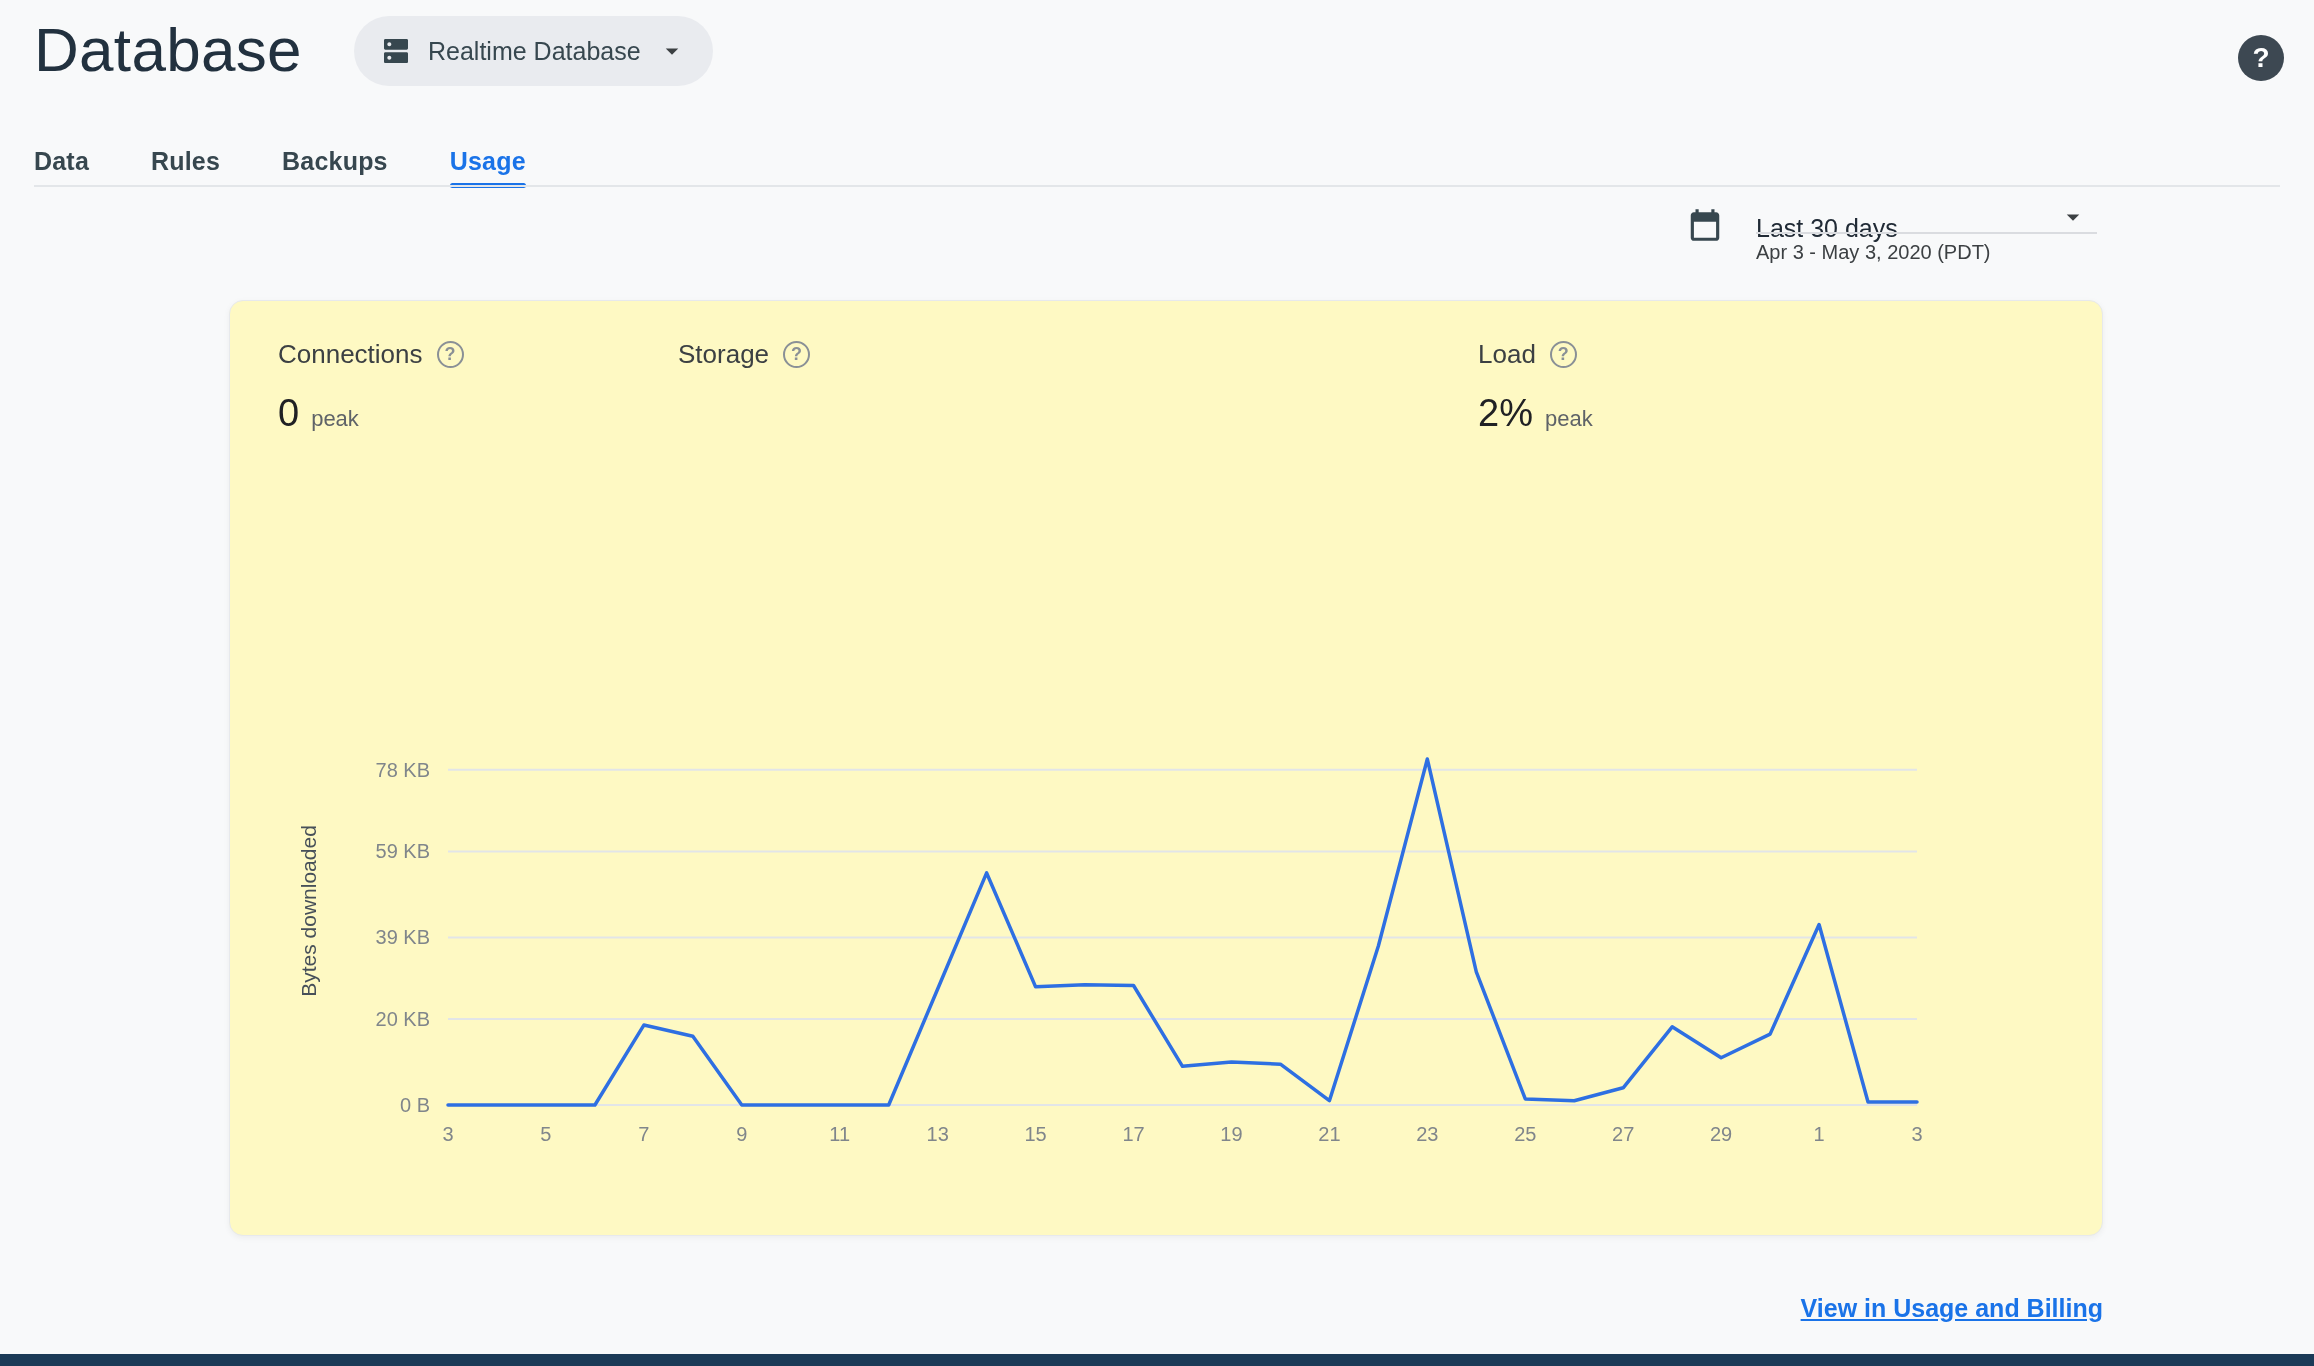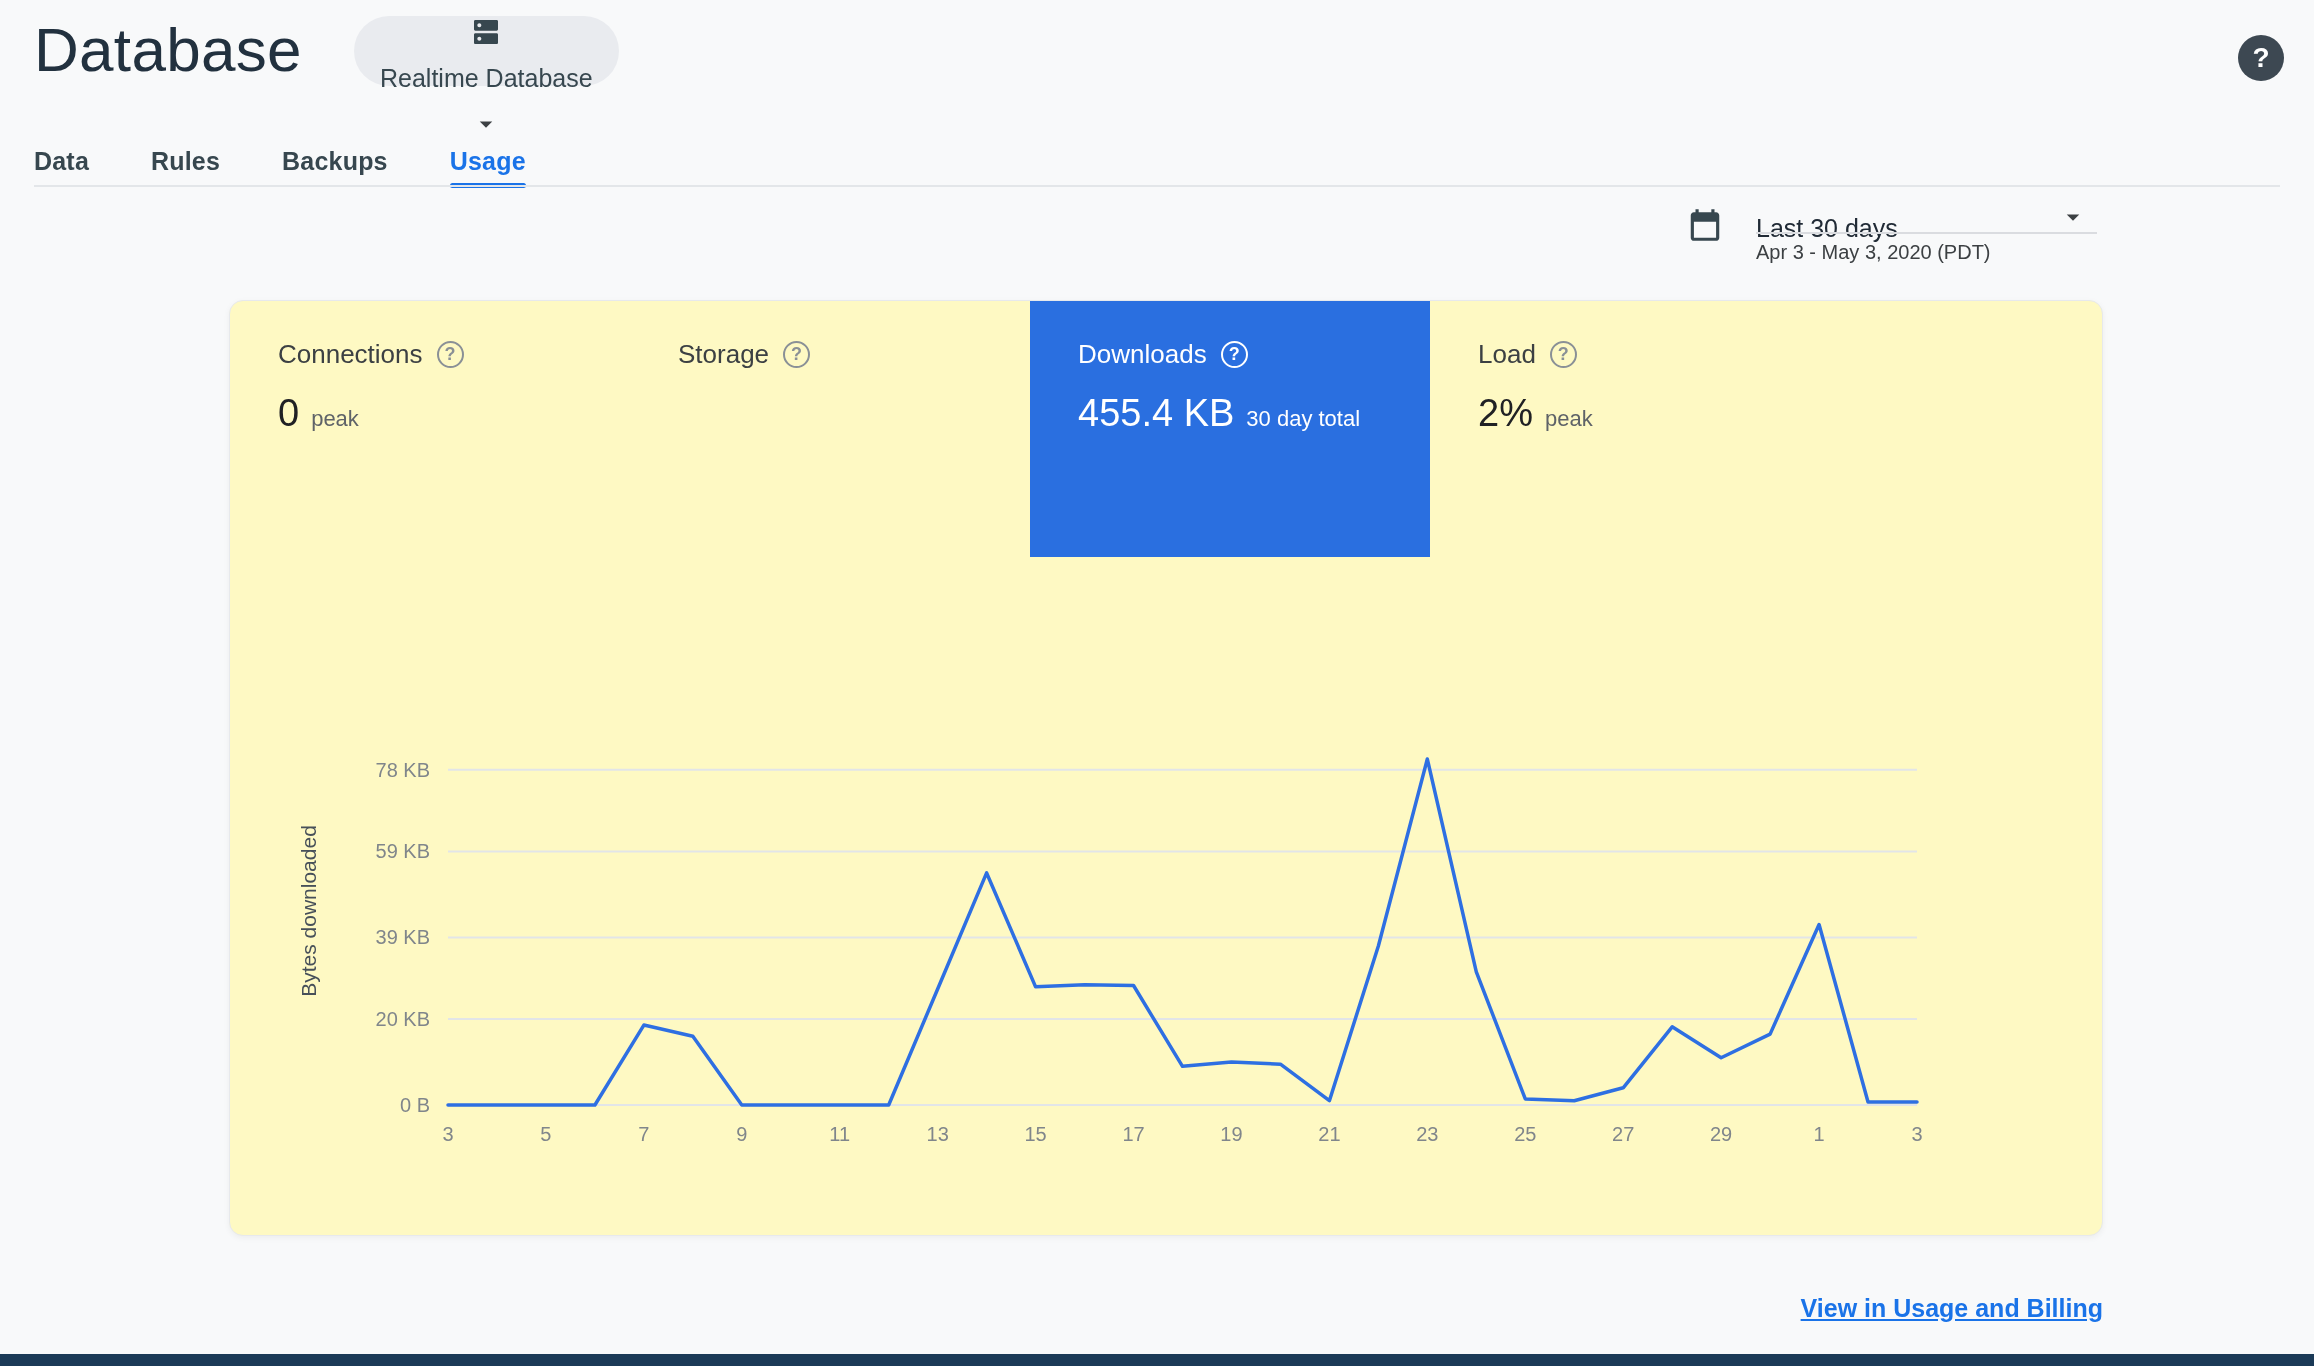--- a/index.html
+++ b/index.html
@@ -15,21 +15,21 @@
   
   .page-title {
     position: absolute; left: 34px; top: 14px;
     font-size: 62px; font-weight: 500; color: #22313f;
     letter-spacing: 0.3px;
   }
   .db-selector {
     position: absolute; left: 354px; top: 16px; height: 70px;
     background: #e9ebef; border: none; border-radius: 35px;
     display: flex; align-items: center; gap: 16px;
-    padding: 0 26px 0 26px; cursor: pointer; flex-direction: column;
+    padding: 0 26px 0 26px; cursor: pointer;
   }
   .db-selector .db-label { font-size: 25px; color: #37474f; font-weight: 500; }
   .db-selector svg { display: block; }
   .help-button {
     position: absolute; left: 2238px; top: 35px;
     width: 46px; height: 46px; border-radius: 50%;
     background: #3d4852; color: #ffffff;
     display: flex; align-items: center; justify-content: center;
     font-size: 28px; font-weight: 700; cursor: pointer;
   }
@@ -178,30 +178,20 @@
     </div>
   </div>
 
   <div class="metric-tile t1">
     <div class="metric-title-row">
       <span class="metric-title">Storage</span>
       <span class="help-circle"></span>
     </div>
   </div>
 
-  <div class="metric-tile t2 selected">
-    <div class="metric-title-row">
-      <span class="metric-title">Downloads</span>
-      <span class="help-circle"></span>
-    </div>
-    <div class="metric-value-row">
-      <span class="metric-value">455.4 KB</span>
-      <span class="metric-qualifier">30 day total</span>
-    </div>
-  </div>
 
   <div class="metric-tile t3">
     <div class="metric-title-row">
       <span class="metric-title">Load</span>
       <span class="help-circle"></span>
     </div>
     <div class="metric-value-row">
       <span class="metric-value">2%</span>
       <span class="metric-qualifier">peak</span>
     </div>

